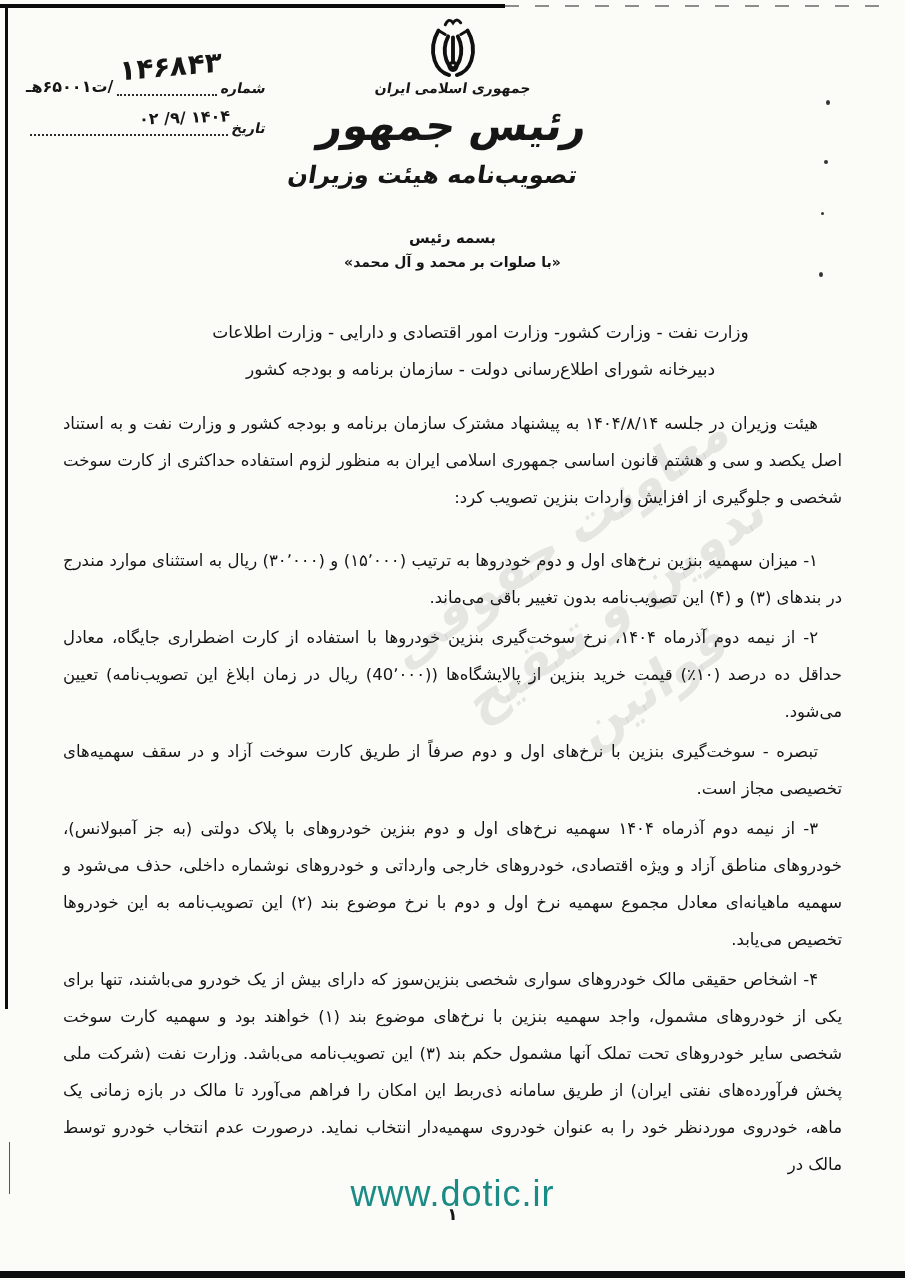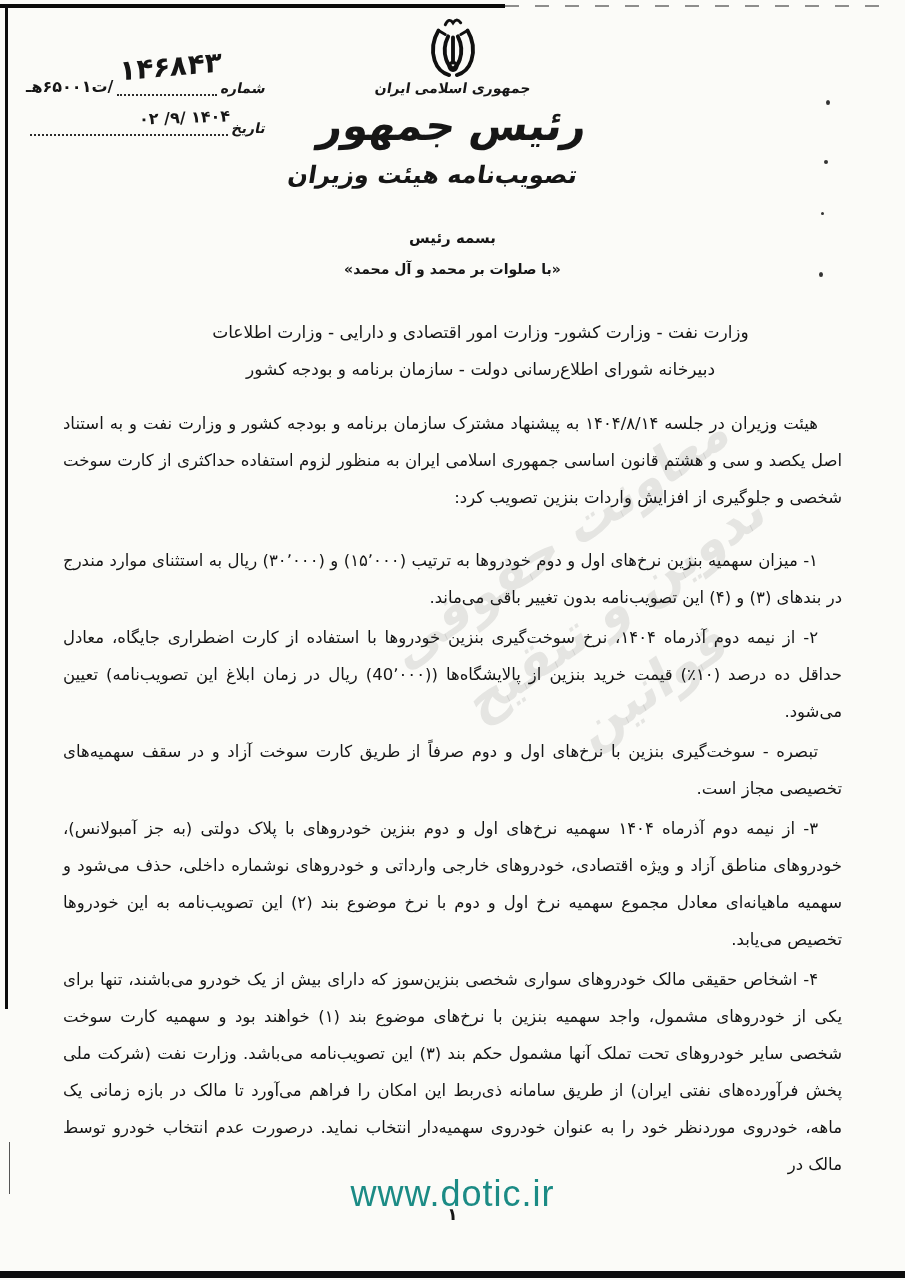--- a/index.html
+++ b/index.html
@@ -20,21 +20,21 @@
   .speck{position:absolute;background:#333;border-radius:50%;}
 
   
   .header{position:absolute;top:16px;left:0;width:905px;text-align:center;}
   .emblem{display:block;margin:0 auto;}
   .calli{display:inline-block;font-weight:bold;transform:skewX(-9deg);}
   .country{margin-top:2px;font-size:14px;letter-spacing:0px;}
   .president{margin-top:2px;font-size:42px;line-height:56px;}
   .doctype{margin-top:4px;font-size:24px;line-height:34px;transform:translateX(-20px);}
   .bismillah{position:absolute;top:229px;left:0;width:905px;text-align:center;font-size:15px;font-weight:bold;}
-  .salutation{position:absolute;top:261px;left:0;width:905px;text-align:center;font-size:14px;font-weight:bold;}
+  .salutation{position:absolute;top:254px;left:0;width:905px;text-align:center;font-size:14px;font-weight:bold;}
 
   
   .meta{position:absolute;top:72px;left:26px;width:242px;font-size:13px;}
   .meta-row{display:flex;align-items:flex-end;direction:rtl;height:24px;position:relative;}
   .meta-row + .meta-row{margin-top:16px;}
   .meta-label{font-weight:bold;transform:skewX(-12deg);padding-right:2px;font-size:14px;}
   .meta-dots{flex:1;border-bottom:2px dotted #2a2a2a;height:14px;margin:0 4px;}
   .meta-code{font-size:16px;font-weight:bold;white-space:nowrap;}
   .hand-number{position:absolute;top:-22px;right:46px;font-size:28px;font-weight:bold;
     transform:rotate(-5deg) skewX(-6deg);letter-spacing:2px;white-space:nowrap;}

